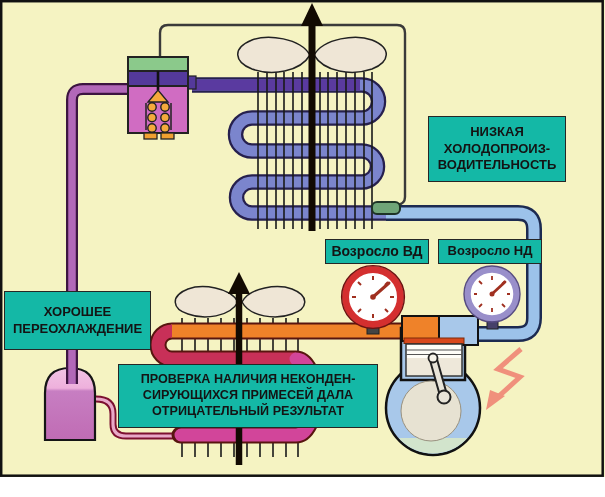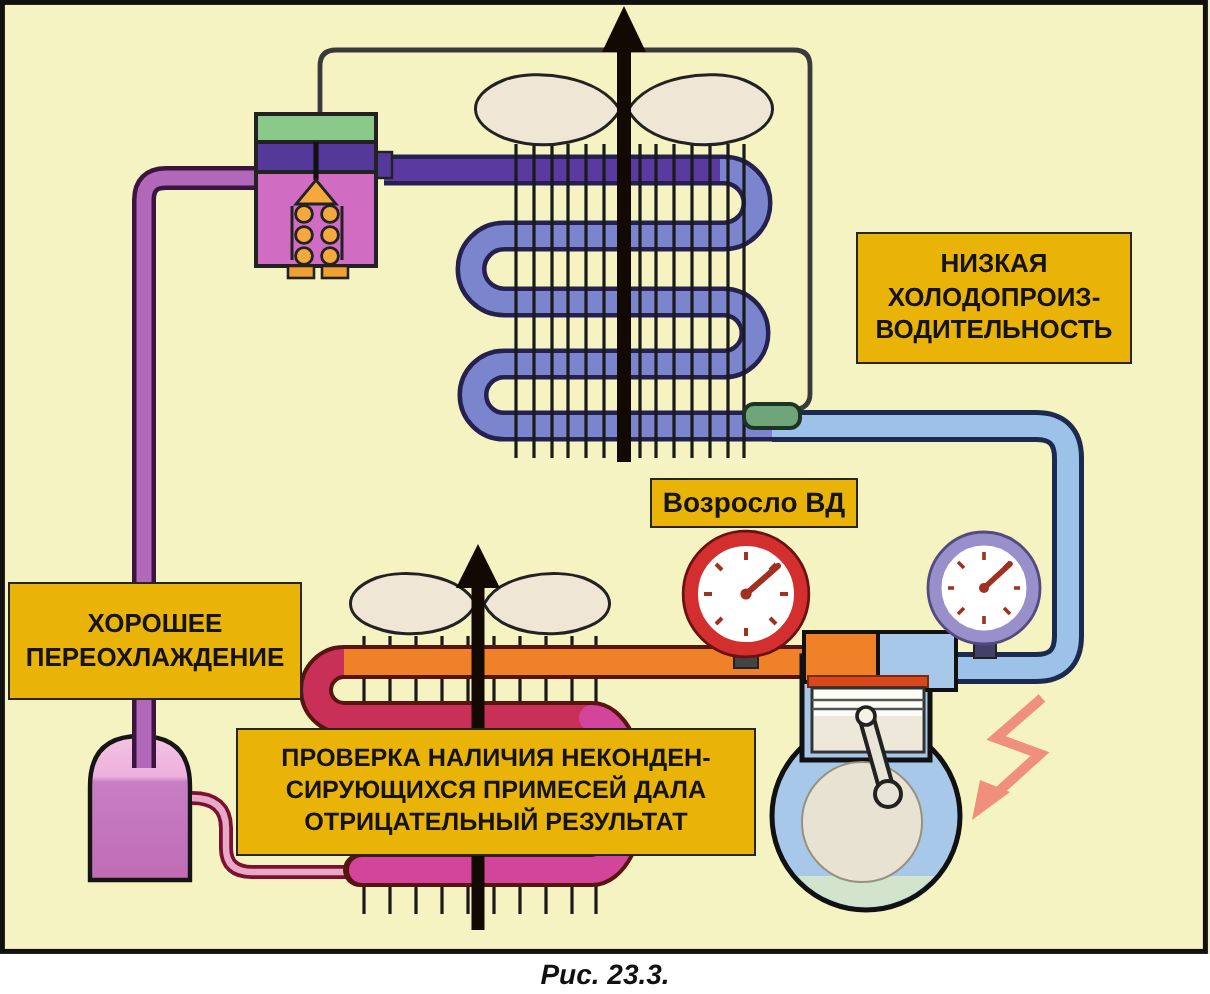--- a/index.html
+++ b/index.html
@@ -3,21 +3,21 @@
 <meta charset="utf-8">
 <style>
   html,body{margin:0;padding:0;background:#ffffff;}
   #stage{
     position:relative;width:605px;height:497px;overflow:hidden;
     background:#ffffff;font-family:"Liberation Sans",sans-serif;
   }
   #diagram-svg{position:absolute;left:0;top:0;}
   .callout{
     position:absolute;display:flex;align-items:center;justify-content:center;
-    background:#eab308;border:1.6px solid #262626;color:#141414;
+    background:#14b8a6;border:1.6px solid #262626;color:#141414;
     font-weight:bold;text-align:center;white-space:pre-line;line-height:1.27;
     box-sizing:border-box;
   }
   #label-low-capacity{left:428px;top:116px;width:138px;height:66px;font-size:13px;}
   #label-hp-increased{left:325px;top:239px;width:104px;height:25px;font-size:14px;}
   #label-lp-increased{left:438px;top:239px;width:104px;height:25px;font-size:13px;}
   #label-good-subcooling{left:4px;top:291px;width:147px;height:59px;font-size:13px;}
   #label-impurities-check{left:118px;top:364px;width:260px;height:64px;font-size:12.6px;}
   #figure-caption{
     position:absolute;left:0;top:477px;width:605px;height:20px;
@@ -172,20 +172,20 @@
     <polygon points="505,396 490,390 486,410" fill="#f0907c"></polygon>
   </g>
 
   <rect x="1.2" y="1.2" width="601.5" height="474.5" fill="none" stroke="#111" stroke-width="2.5"></rect>
 </svg>
 
   <div class="callout" id="label-low-capacity">НИЗКАЯ
 ХОЛОДОПРОИЗ-
 ВОДИТЕЛЬНОСТЬ</div>
   <div class="callout" id="label-hp-increased">Возросло ВД</div>
+  <div class="callout" id="label-lp-increased">Возросло НД</div>
   <div class="callout" id="label-good-subcooling">ХОРОШЕЕ
 ПЕРЕОХЛАЖДЕНИЕ</div>
   <div class="callout" id="label-impurities-check">ПРОВЕРКА НАЛИЧИЯ НЕКОНДЕН-
 СИРУЮЩИХСЯ ПРИМЕСЕЙ ДАЛА
 ОТРИЦАТЕЛЬНЫЙ РЕЗУЛЬТАТ</div>
 
-  <div id="figure-caption">Рис. 23.3.</div>
 </div>
 
 </body></html>

